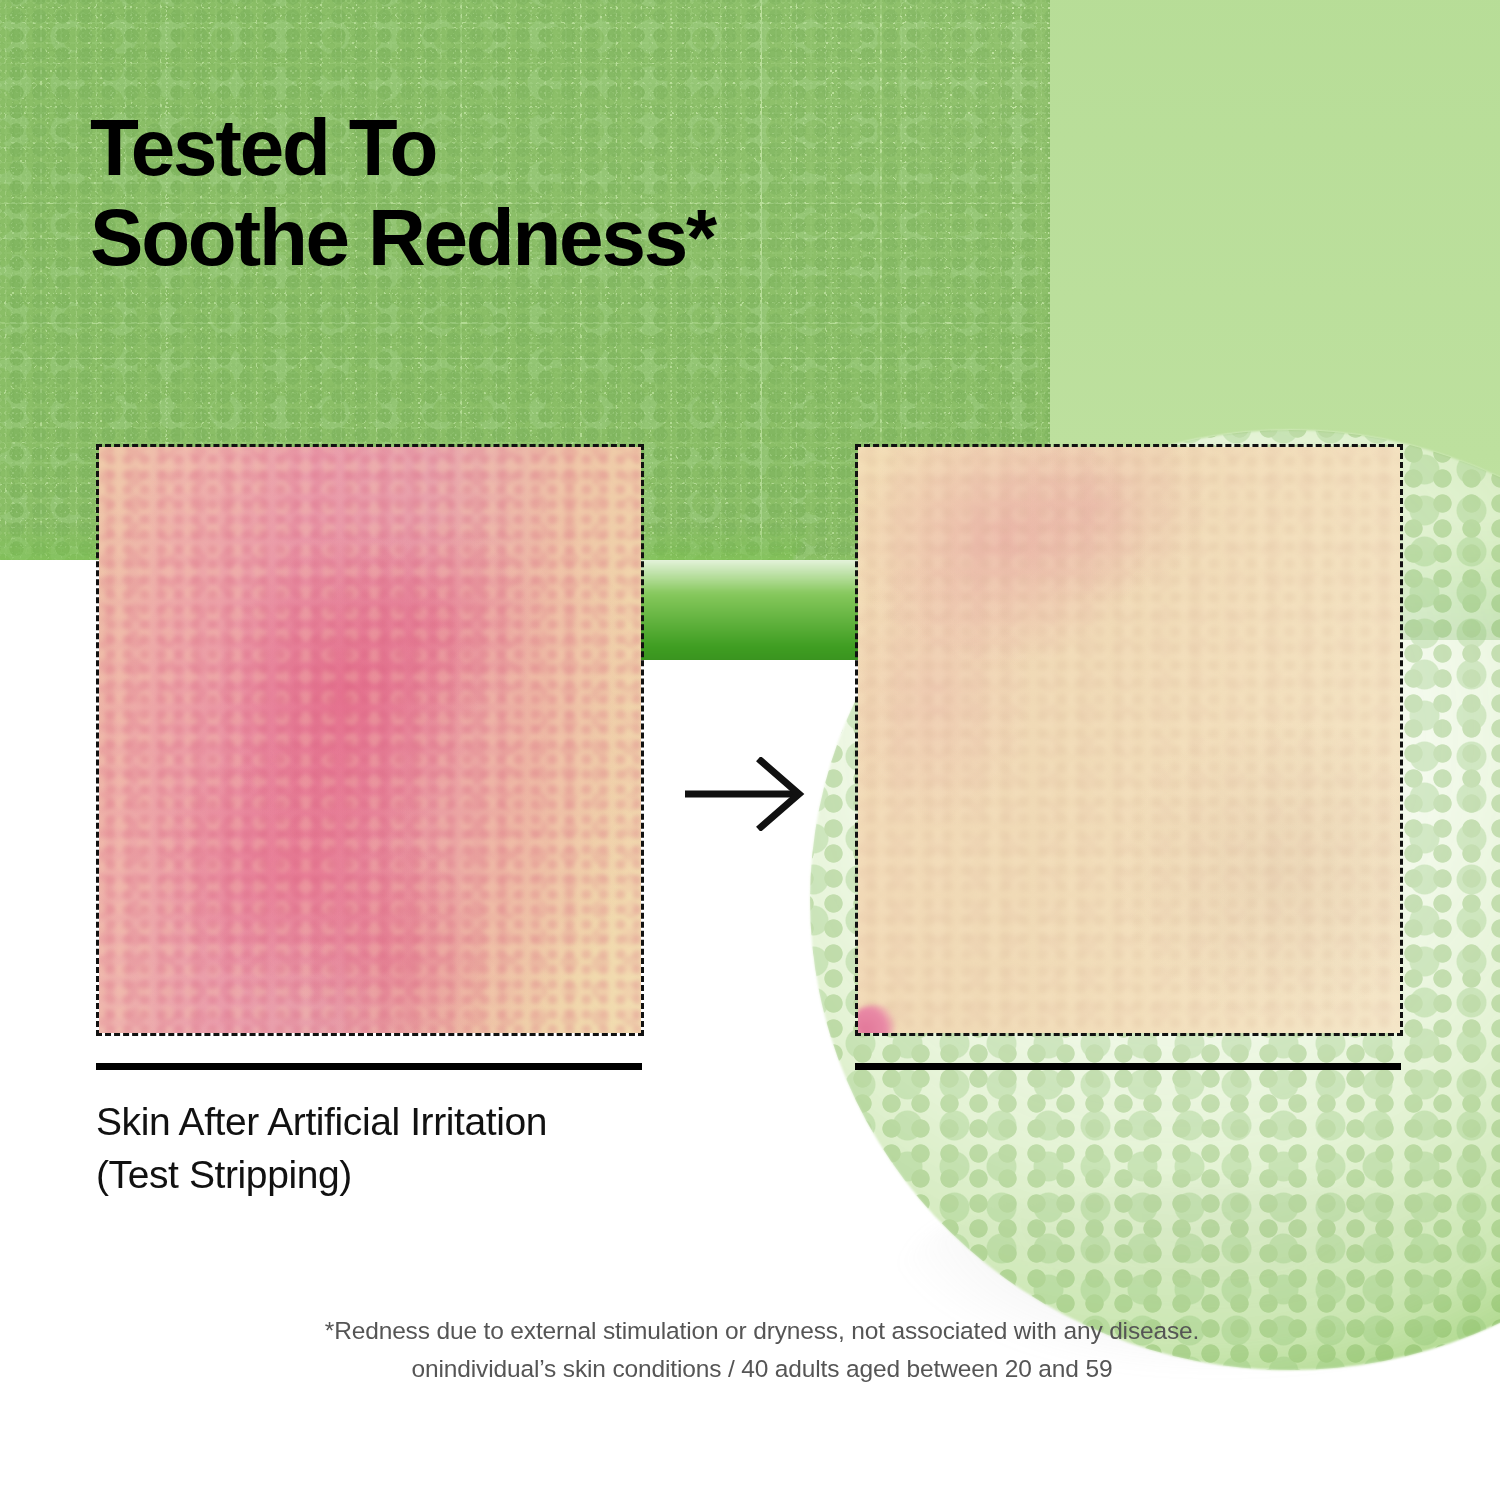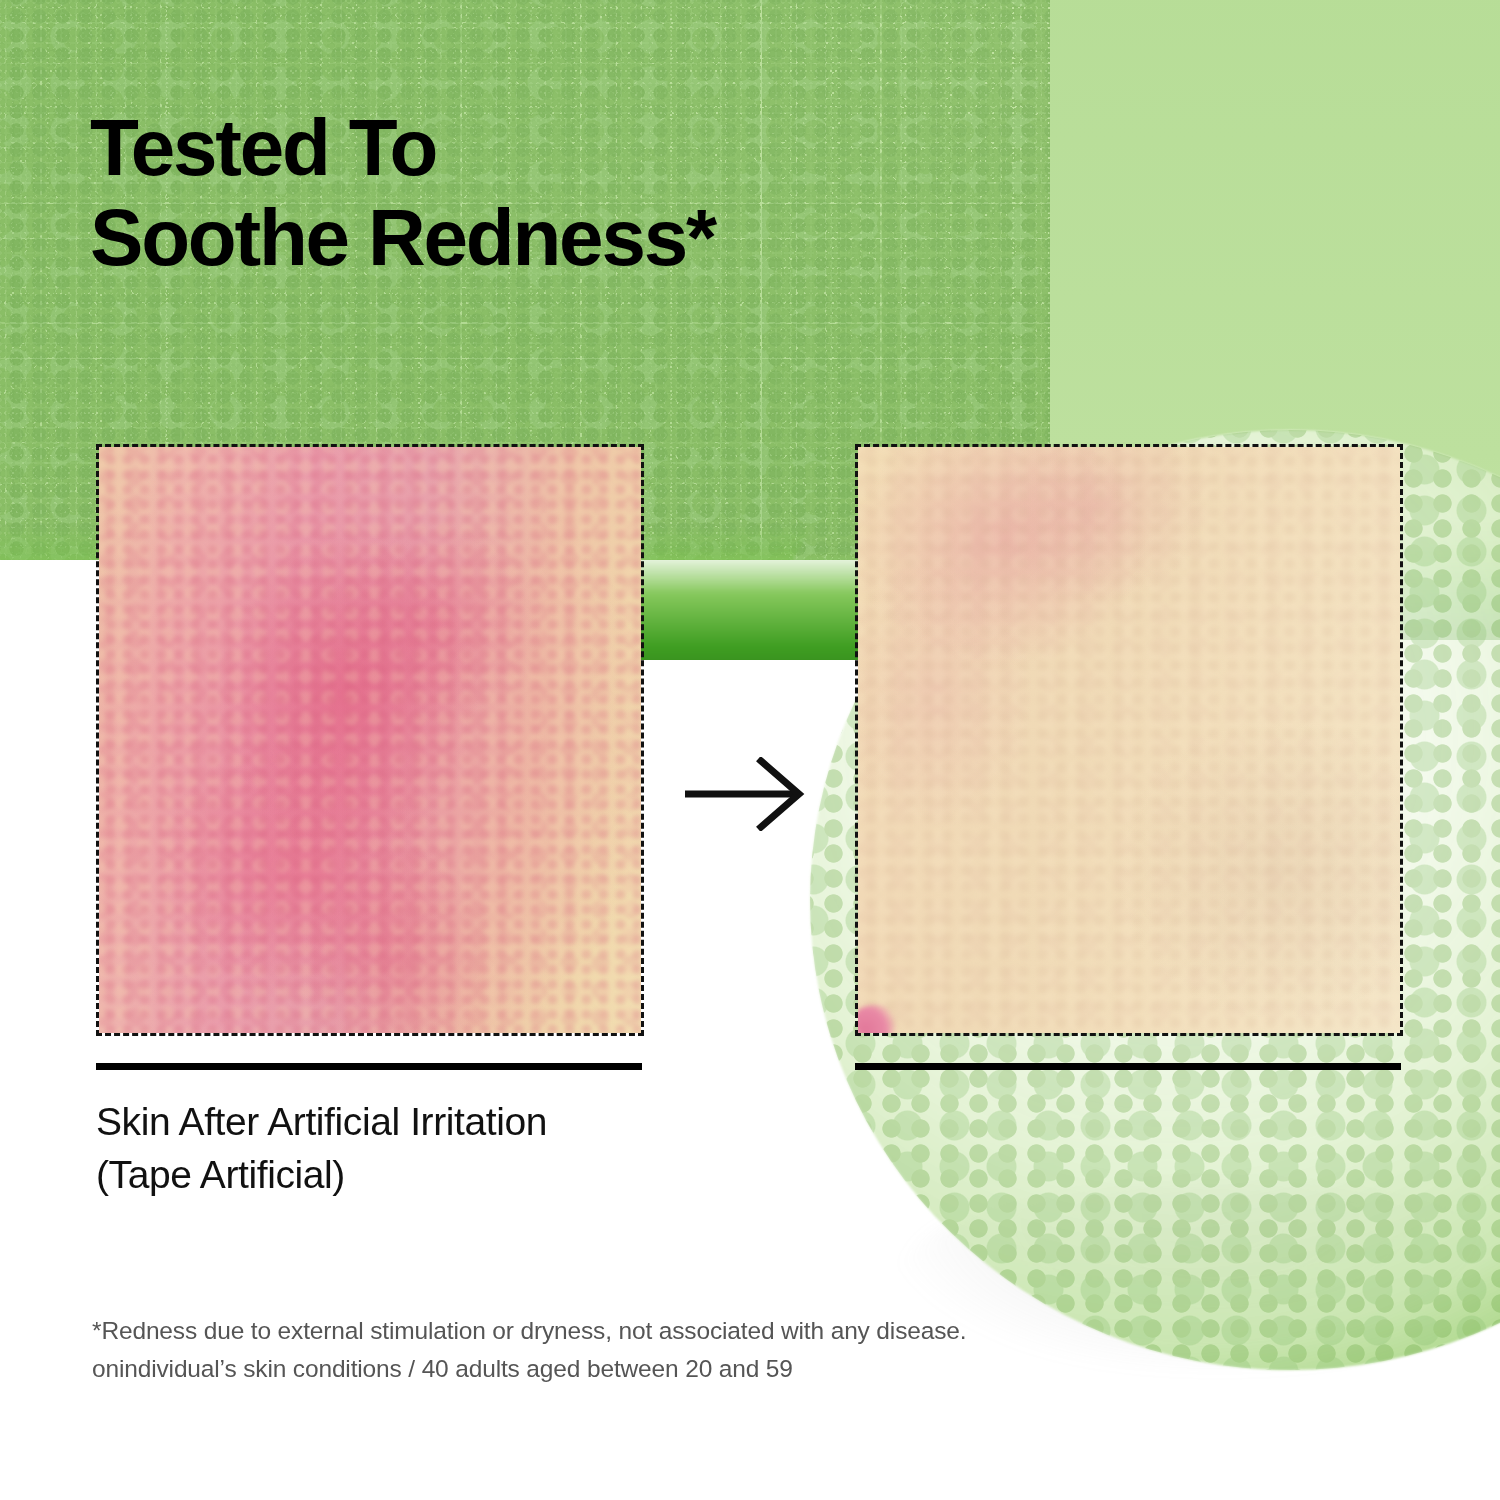--- a/index.html
+++ b/index.html
@@ -335,21 +335,21 @@
     position: absolute;
     left: 92px;
     top: 1312px;
     width: 1340px;
     color: #555555;
     font-size: 24.5px;
     line-height: 1.55;
     letter-spacing: -0.15px;
     z-index: 35;
   }
-  .disclaimer div { white-space: nowrap; }
+  .disclaimer div { white-space: nowrap; text-align: center; }
 </style>
 </head>
 <body>
 
 <div id="stage">
 
   <div class="bg-white"></div>
   <div class="gel-top"></div>
   <div class="speckles"></div>
   <div class="gel-right-fill"></div>
@@ -377,21 +377,21 @@
 
   <svg class="arrow" viewBox="0 0 125 74">
     <line x1="2" y1="37" x2="114" y2="37" stroke="#111111" stroke-width="7"></line>
     <polyline points="78,4 116,37 78,70" fill="none" stroke="#111111" stroke-width="7" stroke-linecap="square" stroke-linejoin="miter"></polyline>
   </svg>
 
   <div class="rule rule-left"></div>
   <div class="rule rule-right"></div>
 
   <div class="caption caption-left">Skin After Artificial Irritation
-(Tape Artificial)</div>
+(Test Stripping)</div>
 
 
   <div class="disclaimer">
     <div>*Redness due to external stimulation or dryness, not associated with any disease.</div>
     <div>onindividual’s skin conditions / 40 adults aged between 20 and 59</div>
   </div>
 
 </div>
 
 </body></html>

